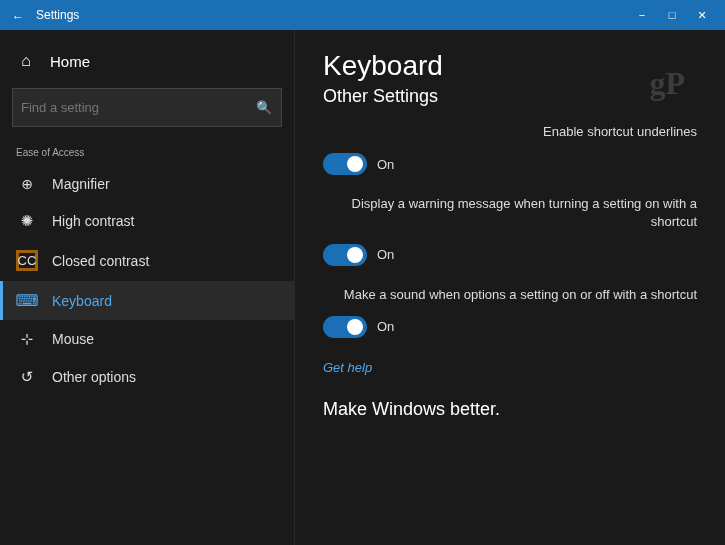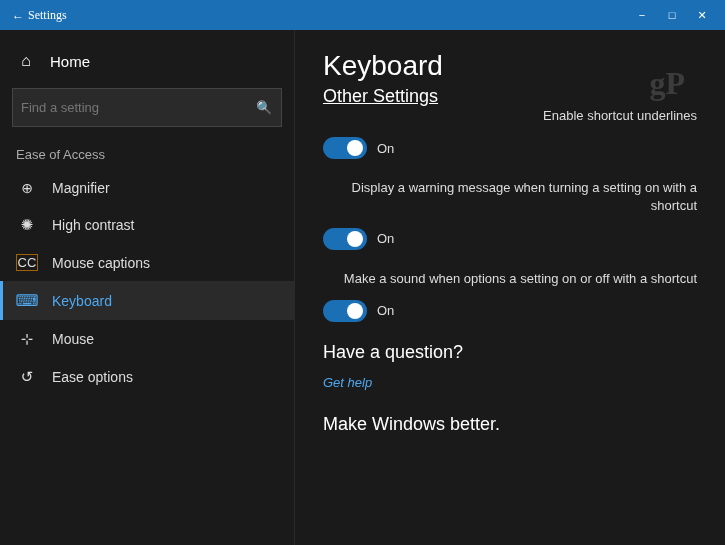--- a/index.html
+++ b/index.html
@@ -25,25 +25,24 @@
       width: 20px;
       height: 20px;
       display: flex;
       align-items: center;
       justify-content: center;
       cursor: pointer;
       color: #fff;
       font-size: 12px;
     }
     .titlebar-title {
-      margin-left: 0;
+      margin-left: 8px;
       font-size: 12px;
       color: #fff;
       flex: 1;
-      font-family: Liberation Serif, serif;
     }
     .titlebar-controls {
       display: flex;
       gap: 0;
     }
     .titlebar-btn {
       width: 30px;
       height: 30px;
       display: flex;
       align-items: center;
@@ -104,21 +103,21 @@
       flex: 1;
     }
     .search-icon {
       color: #ccc;
       font-size: 13px;
     }
 
     
     .section-label {
       padding: 4px 16px 8px 16px;
-      font-size: 13px;
+      font-size: 10px;
       color: #aaa;
       text-transform: none;
     }
 
     
     .nav-item {
       display: flex;
       align-items: center;
       padding: 10px 16px;
       cursor: pointer;
@@ -153,21 +152,21 @@
       font-size: 28px;
       font-weight: 300;
       color: #fff;
       margin-bottom: 4px;
     }
     .section-title {
       font-size: 18px;
       font-weight: 400;
       color: #fff;
       margin-top: 0;
-      text-decoration: underline;
+      margin-bottom: 16px;
     }
     .setting-label {
       font-size: 13px;
       color: #ddd;
       margin-bottom: 10px;
       line-height: 1.4;
       text-align: right;
     }
     .setting-row {
       display: flex;
@@ -282,34 +281,34 @@
 
     <div class="nav-item">
       <span class="nav-item-icon" style="font-size:14px;">⊕</span>
       <span>Magnifier</span>
     </div>
     <div class="nav-item">
       <span class="nav-item-icon" style="font-size:15px;">✺</span>
       <span>High contrast</span>
     </div>
     <div class="nav-item">
-      <span class="nav-item-icon" style="font-size:13px; border:1px solid #a16207; padding:1px 2px; line-height:1;">CC</span>
-      <span>Mouse captions</span>
+      <span class="nav-item-icon" style="font-size:13px; border:3px solid #a16207; padding:1px 2px; line-height:1;">CC</span>
+      <span>Closed contrast</span>
     </div>
     <div class="nav-item active">
       <span class="nav-item-icon" style="font-size:16px;">⌨</span>
       <span>Keyboard</span>
     </div>
     <div class="nav-item">
       <span class="nav-item-icon" style="font-size:15px;">⊹</span>
       <span>Mouse</span>
     </div>
     <div class="nav-item">
       <span class="nav-item-icon" style="font-size:15px;">↺</span>
-      <span>Ease options</span>
+      <span>Other options</span>
     </div>
   </div>
 
   <div class="content">
     <div class="page-title">Keyboard</div>
     <div class="section-title">Other Settings</div>
 
     <div>
       <div class="setting-label">Enable shortcut underlines</div>
       <div class="setting-row">
@@ -334,19 +333,18 @@
       <div class="setting-label">Make a sound when options a setting on or off with a shortcut</div>
       <div class="setting-row">
         <div class="toggle-wrapper">
           <div class="toggle"></div>
           <span class="toggle-label">On</span>
         </div>
       </div>
     </div>
 
     <div>
-      <div class="question-title">Have a question?</div>
       <a class="get-help-link">Get help</a>
     </div>
 
     <div class="make-windows-title">Make Windows better.</div>
   </div>
 </div>
 
 </body></html>

